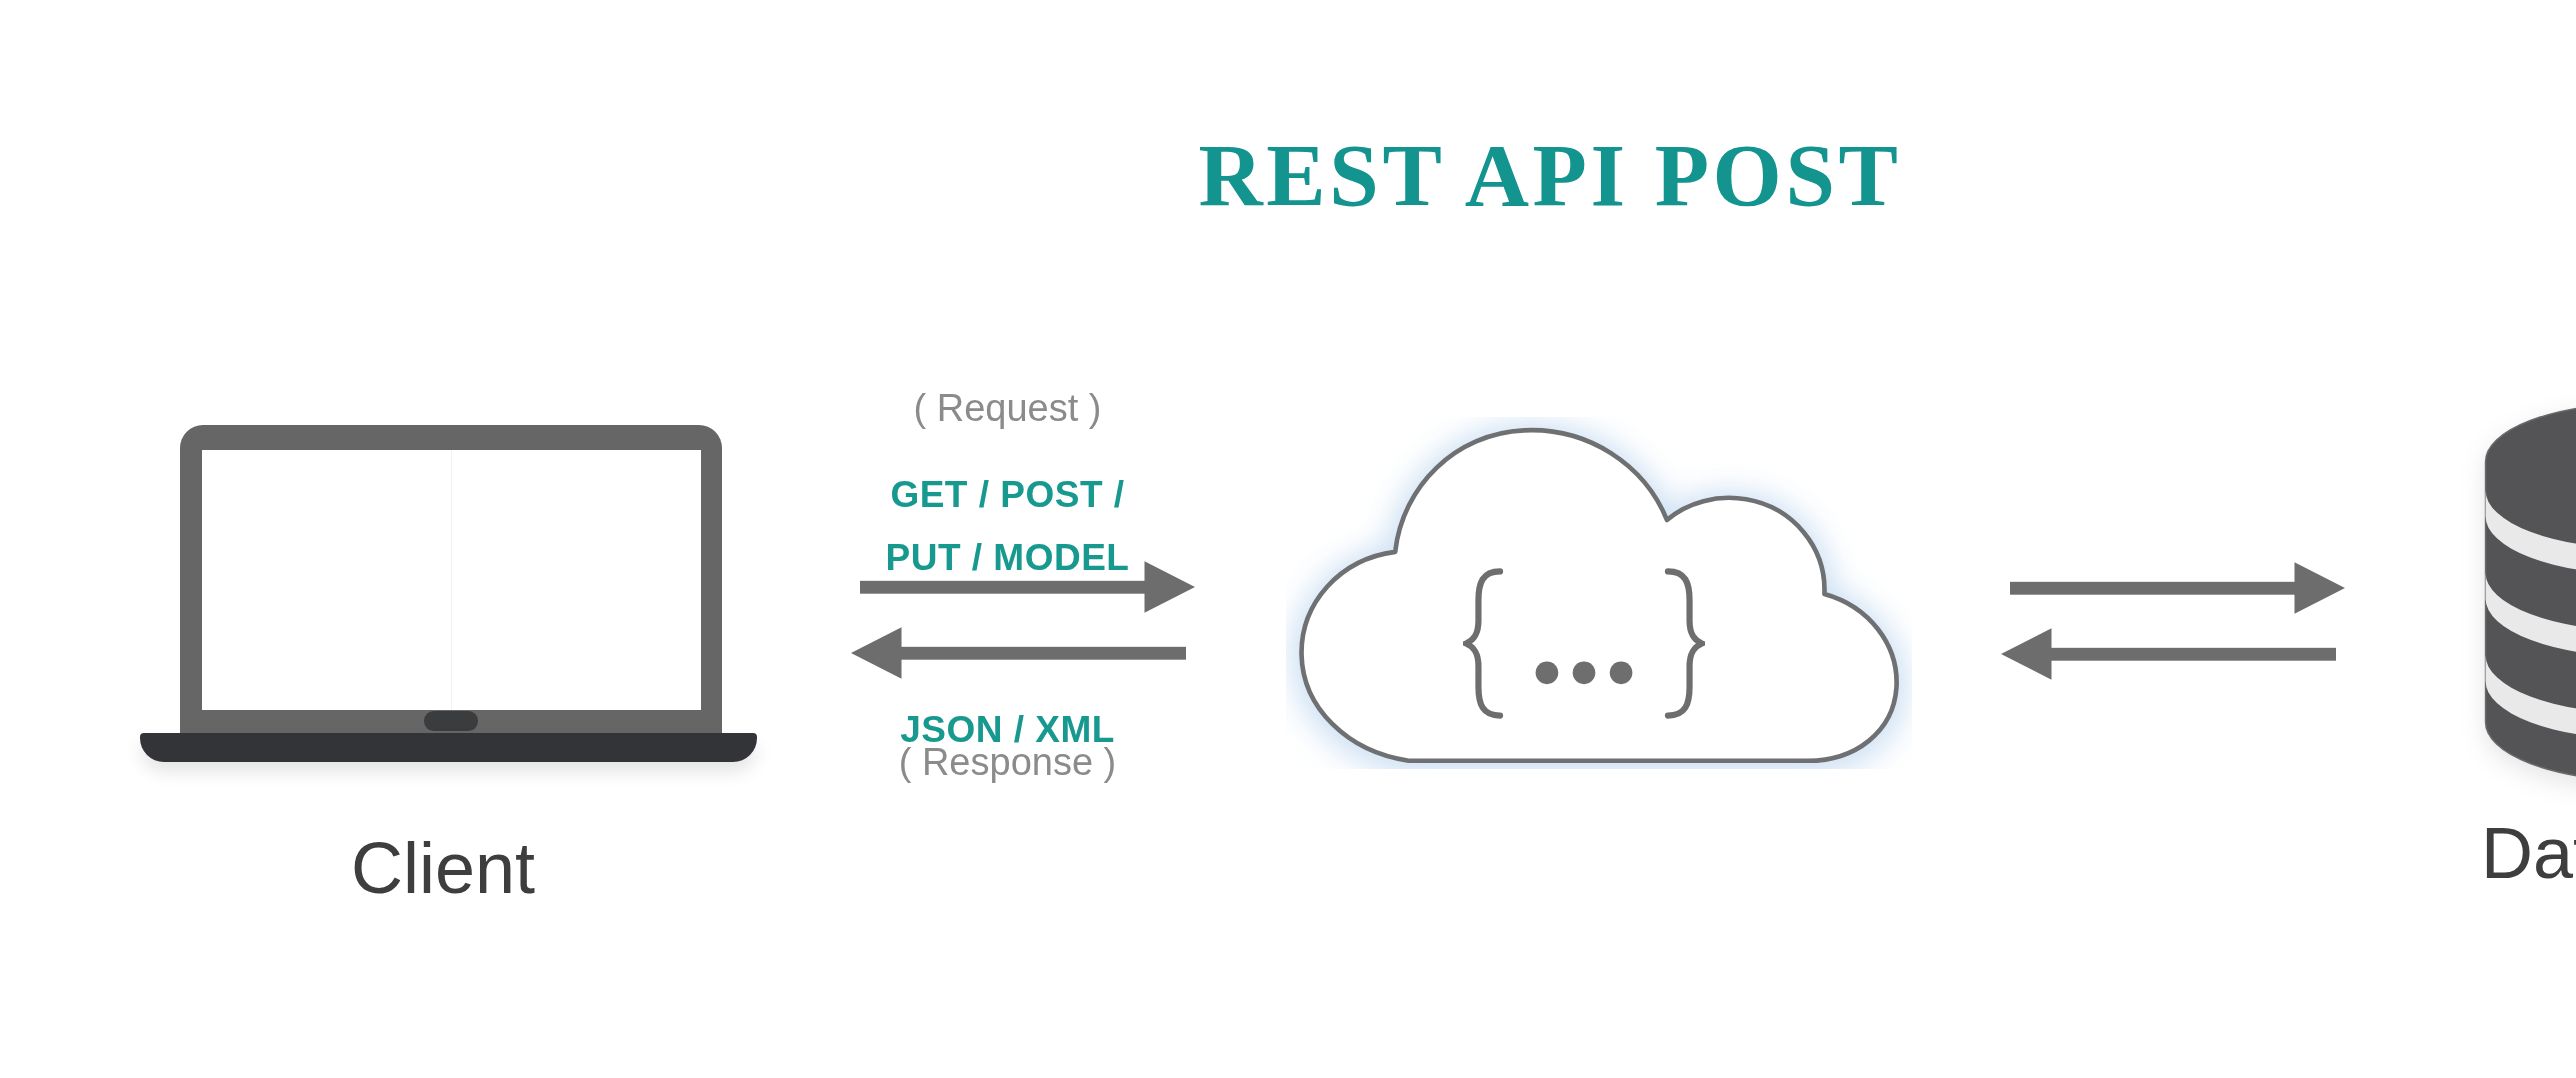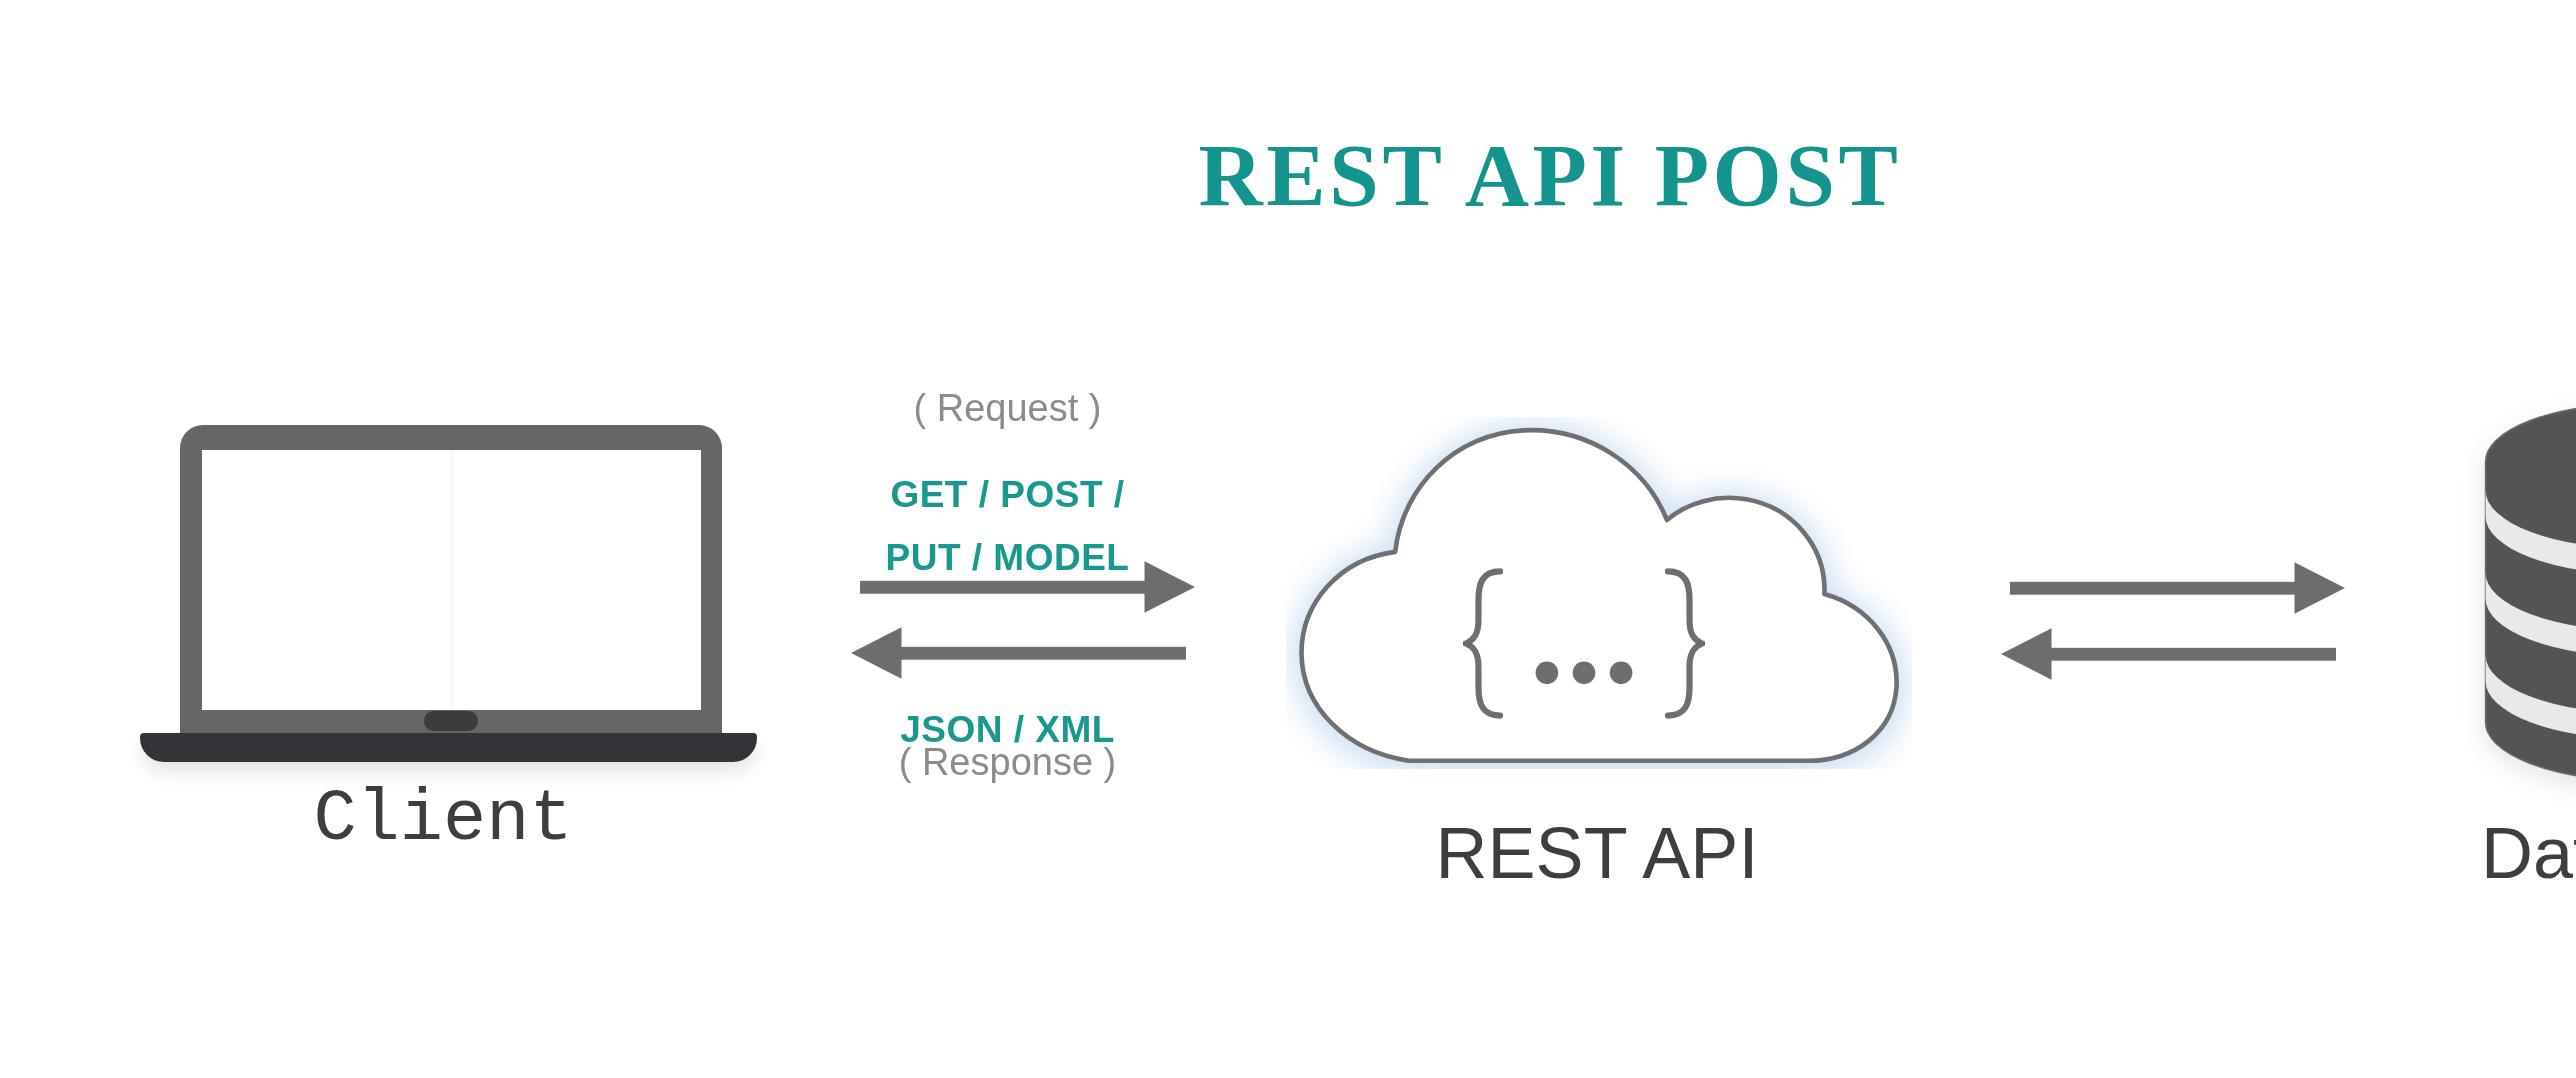--- a/index.html
+++ b/index.html
@@ -82,21 +82,21 @@
 
   
   .db-svg { left: 2484px; top: 402px; filter: drop-shadow(0 8.2px 12.4px rgba(0,0,0,0.10)); }
 
   
   .node-label {
     width: 412px; text-align: center;
     font-size: 72px; line-height: 76px;
     color: #3E3E3E; white-space: nowrap;
   }
-  .label-client   { left: 237px;  top: 782px; font-family: Liberation Mono, monospace; }
+  .label-client   { left: 237px;  top: 830px; }
   .label-rest-api { left: 1391px; top: 815px; }
   .label-database { left: 2429px; top: 815px; }
 </style>
 </head>
 <body>
 
 <div id="canvas">
 
   <h1 class="abs title">REST API POST</h1>
 
@@ -137,21 +137,20 @@
       C 32 564 118 650 238 668 Z"></path>
   </svg>
 
   <svg class="abs braces-svg" width="242" height="155" viewBox="0 0 470 300">
     <path class="brace-path" d="M 72 8 C 38 8 30 30 30 64 L 30 104 C 30 131 20 142 6 148 C 20 154 30 165 30 192 L 30 232 C 30 266 38 288 72 288"></path>
     <path class="brace-path" d="M 398 8 C 432 8 440 30 440 64 L 440 104 C 440 131 450 142 464 148 C 450 154 440 165 440 192 L 440 232 C 440 266 432 288 398 288"></path>
     <circle class="code-dot" cx="163" cy="205" r="22"></circle>
     <circle class="code-dot" cx="235" cy="205" r="22"></circle>
     <circle class="code-dot" cx="307" cy="205" r="22"></circle>
   </svg>
-  <div class="abs node-label label-rest-api">REST API</div>
 
   <svg class="abs arrow-svg" style="left:2010px; top:562px;" width="335" height="52" viewBox="0 0 650 100">
     <rect x="0" y="38" width="562" height="25" fill="#6D6D6D"></rect>
     <polygon points="552,0 650,50 552,100" fill="#6D6D6D"></polygon>
   </svg>
   <svg class="abs arrow-svg" style="left:2001px; top:628px;" width="335" height="52" viewBox="0 0 650 100">
     <rect x="88" y="38" width="562" height="25" fill="#6D6D6D"></rect>
     <polygon points="98,0 0,50 98,100" fill="#6D6D6D"></polygon>
   </svg>
 

